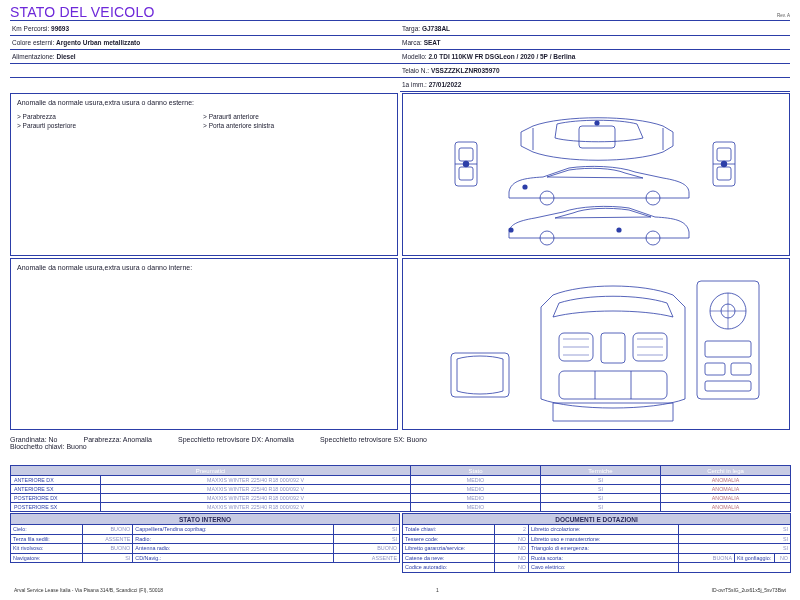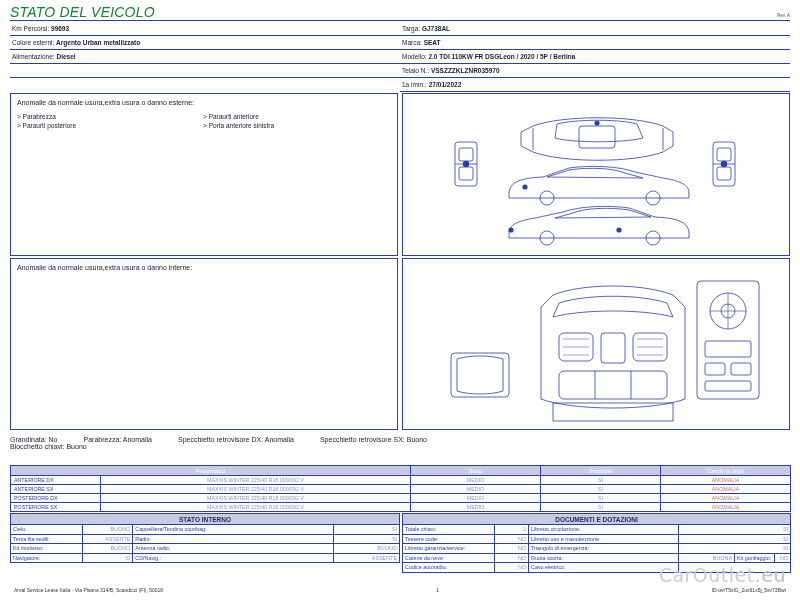--- a/index.html
+++ b/index.html
@@ -23,24 +23,23 @@
     background: #fff;
   }
   .title-row {
     position: absolute;
     left: 10px; top: 4px; right: 10px;
     display: flex;
     align-items: flex-end;
     justify-content: space-between;
   }
   .doc-title {
-    color: #15803d;
+    color: #6d28d9;
     font-size: 14px;
     letter-spacing: .2px;
-    font-style: italic;
   }
   .rev {
     font-size: 4.5px;
     color: #555;
     padding-bottom: 2px;
   }
   .title-underline {
     position: absolute;
     left: 10px; right: 10px; top: 20px;
     height: 1px;
@@ -505,23 +504,20 @@
       <tr class="kv">
         <td class="k">Codice autoradio:</td>
         <td class="v">NO</td>
         <td class="k">Cavo elettrico:</td>
         <td class="v" colspan="3"></td>
       </tr>
     </tbody>
       </table>
   </div>
 
-  <div class="watermark">
-    <span>CarOutlet</span><span class="wm-eu">.eu</span>
-  </div>
 
   <div class="footer">
     <span>Arval Service Lease Italia - Via Pisana 314/B, Scandicci (FI), 50018</span>
     <span class="center">1</span>
     <span>ID-ovrT5sIG_2ux61x5j_5sv73Bwt</span>
   </div>
 
 </div>
 
 </body></html>

